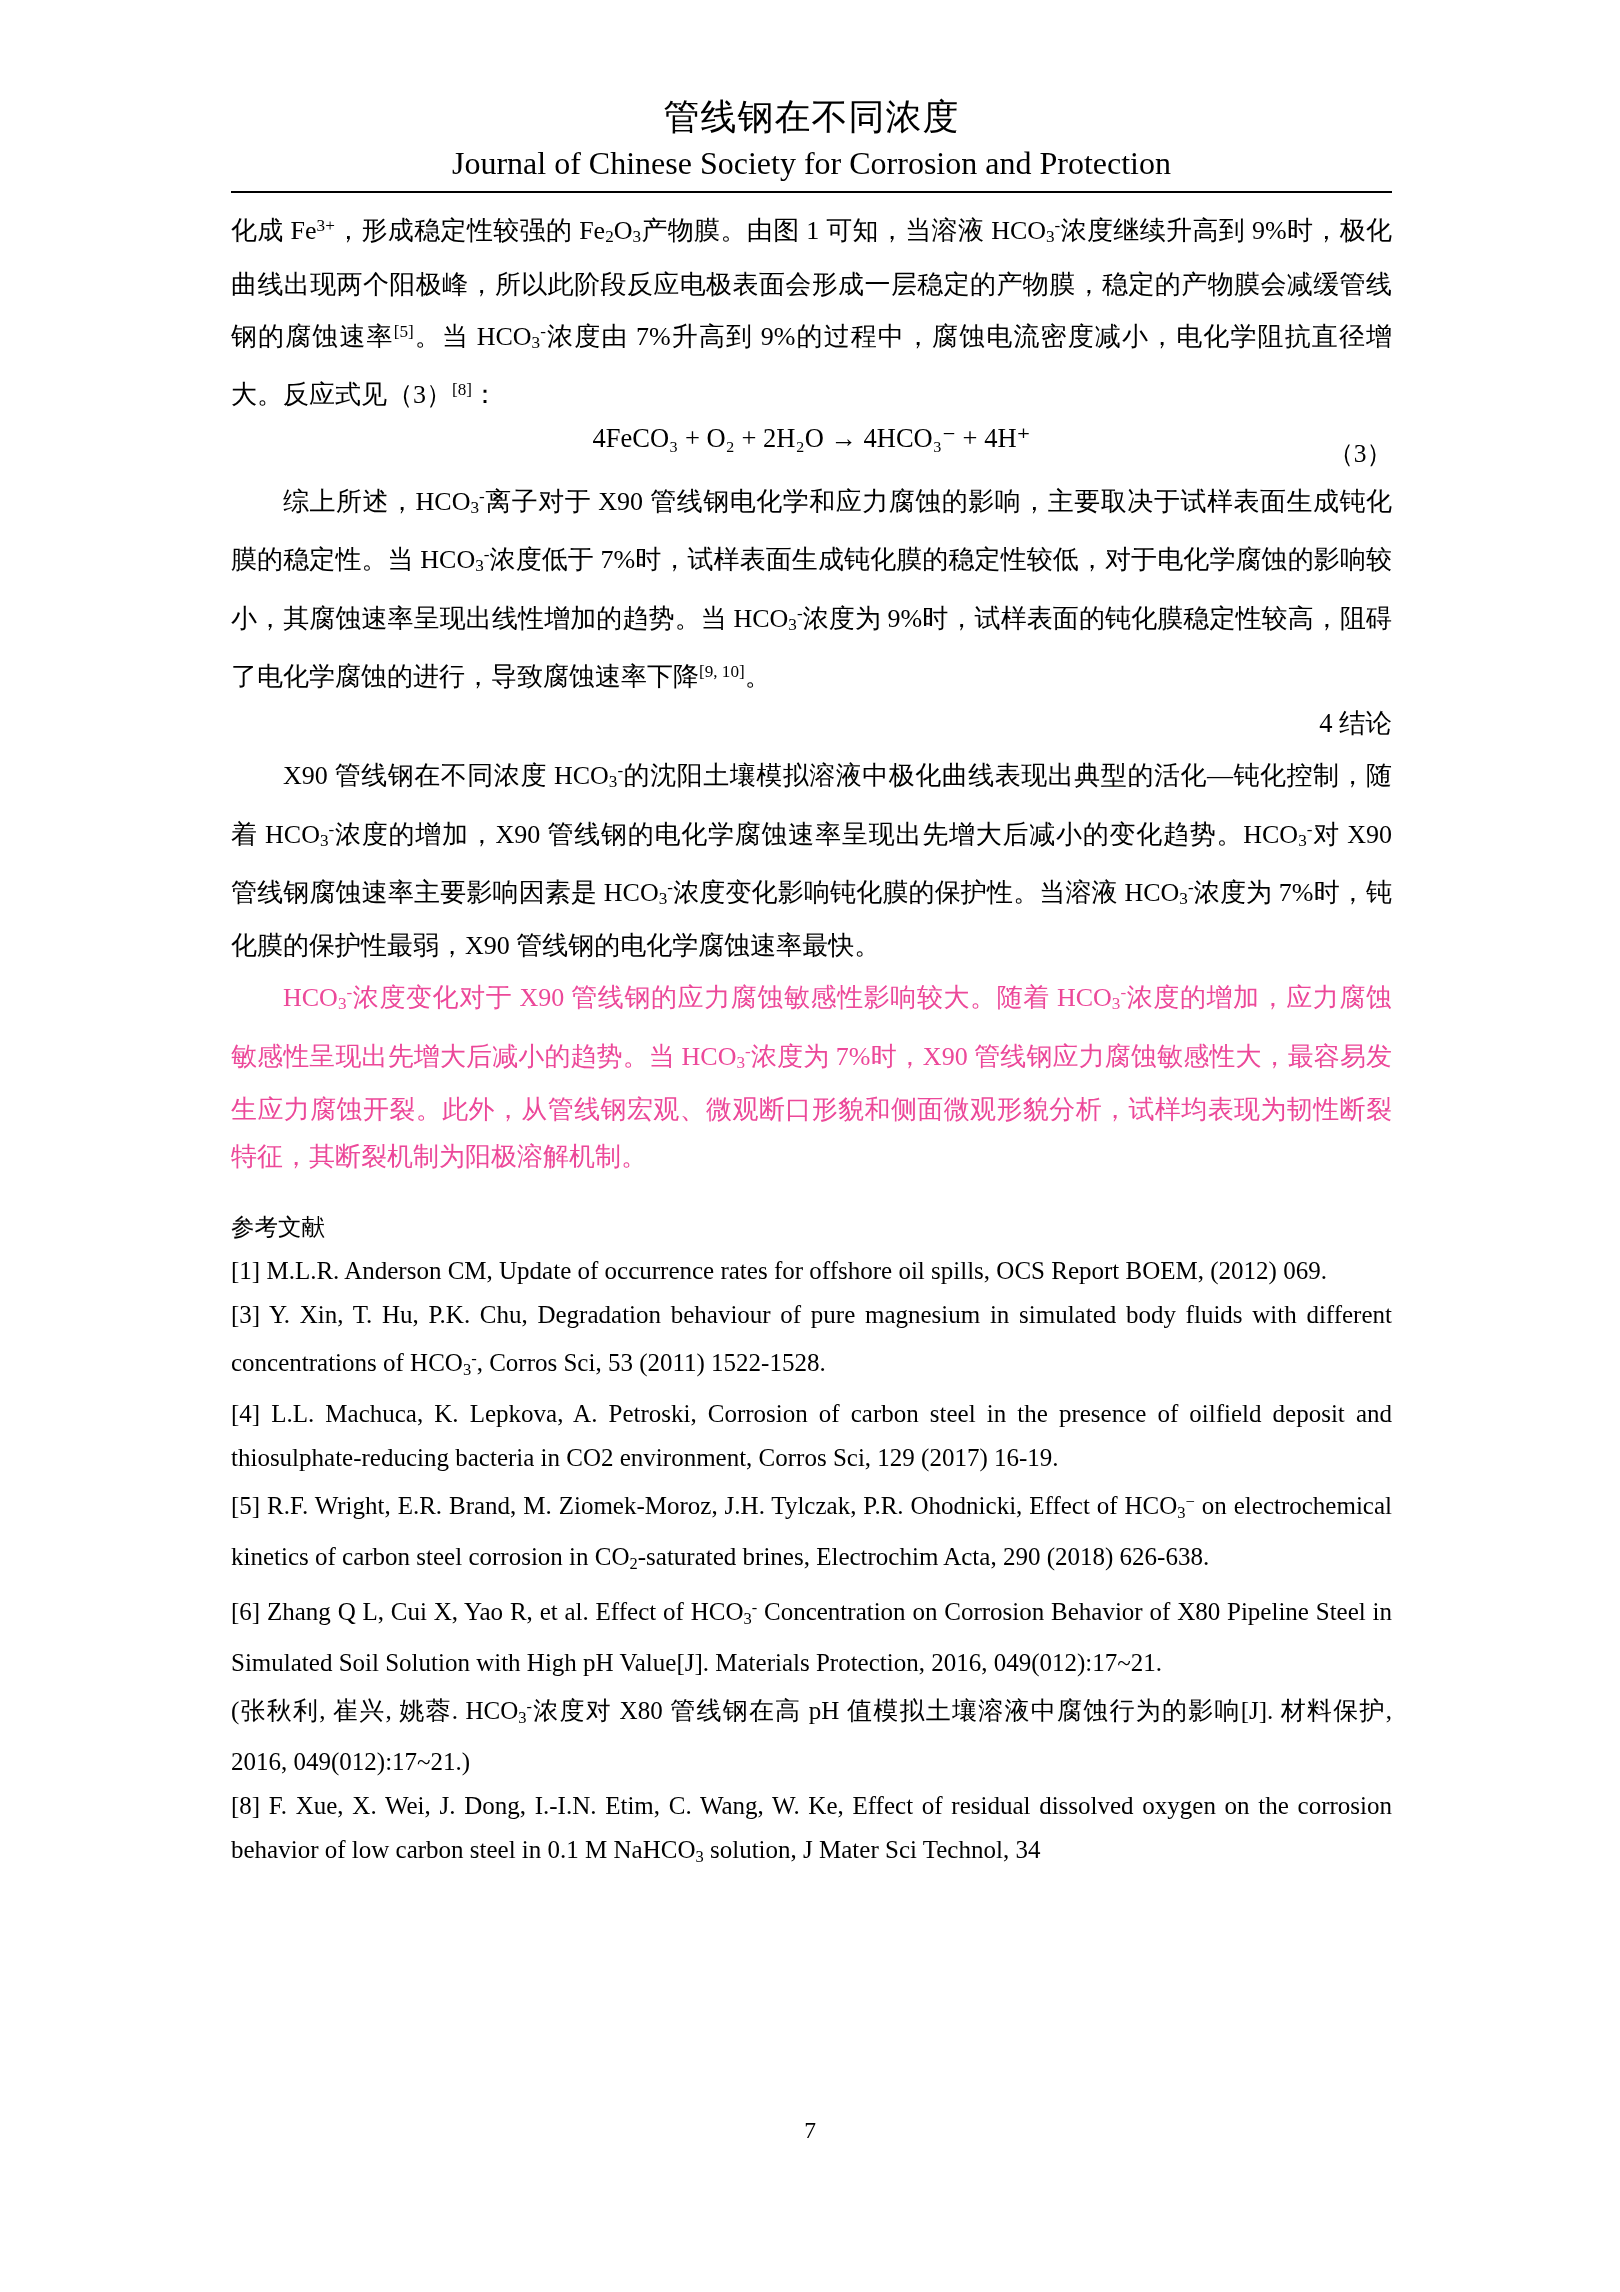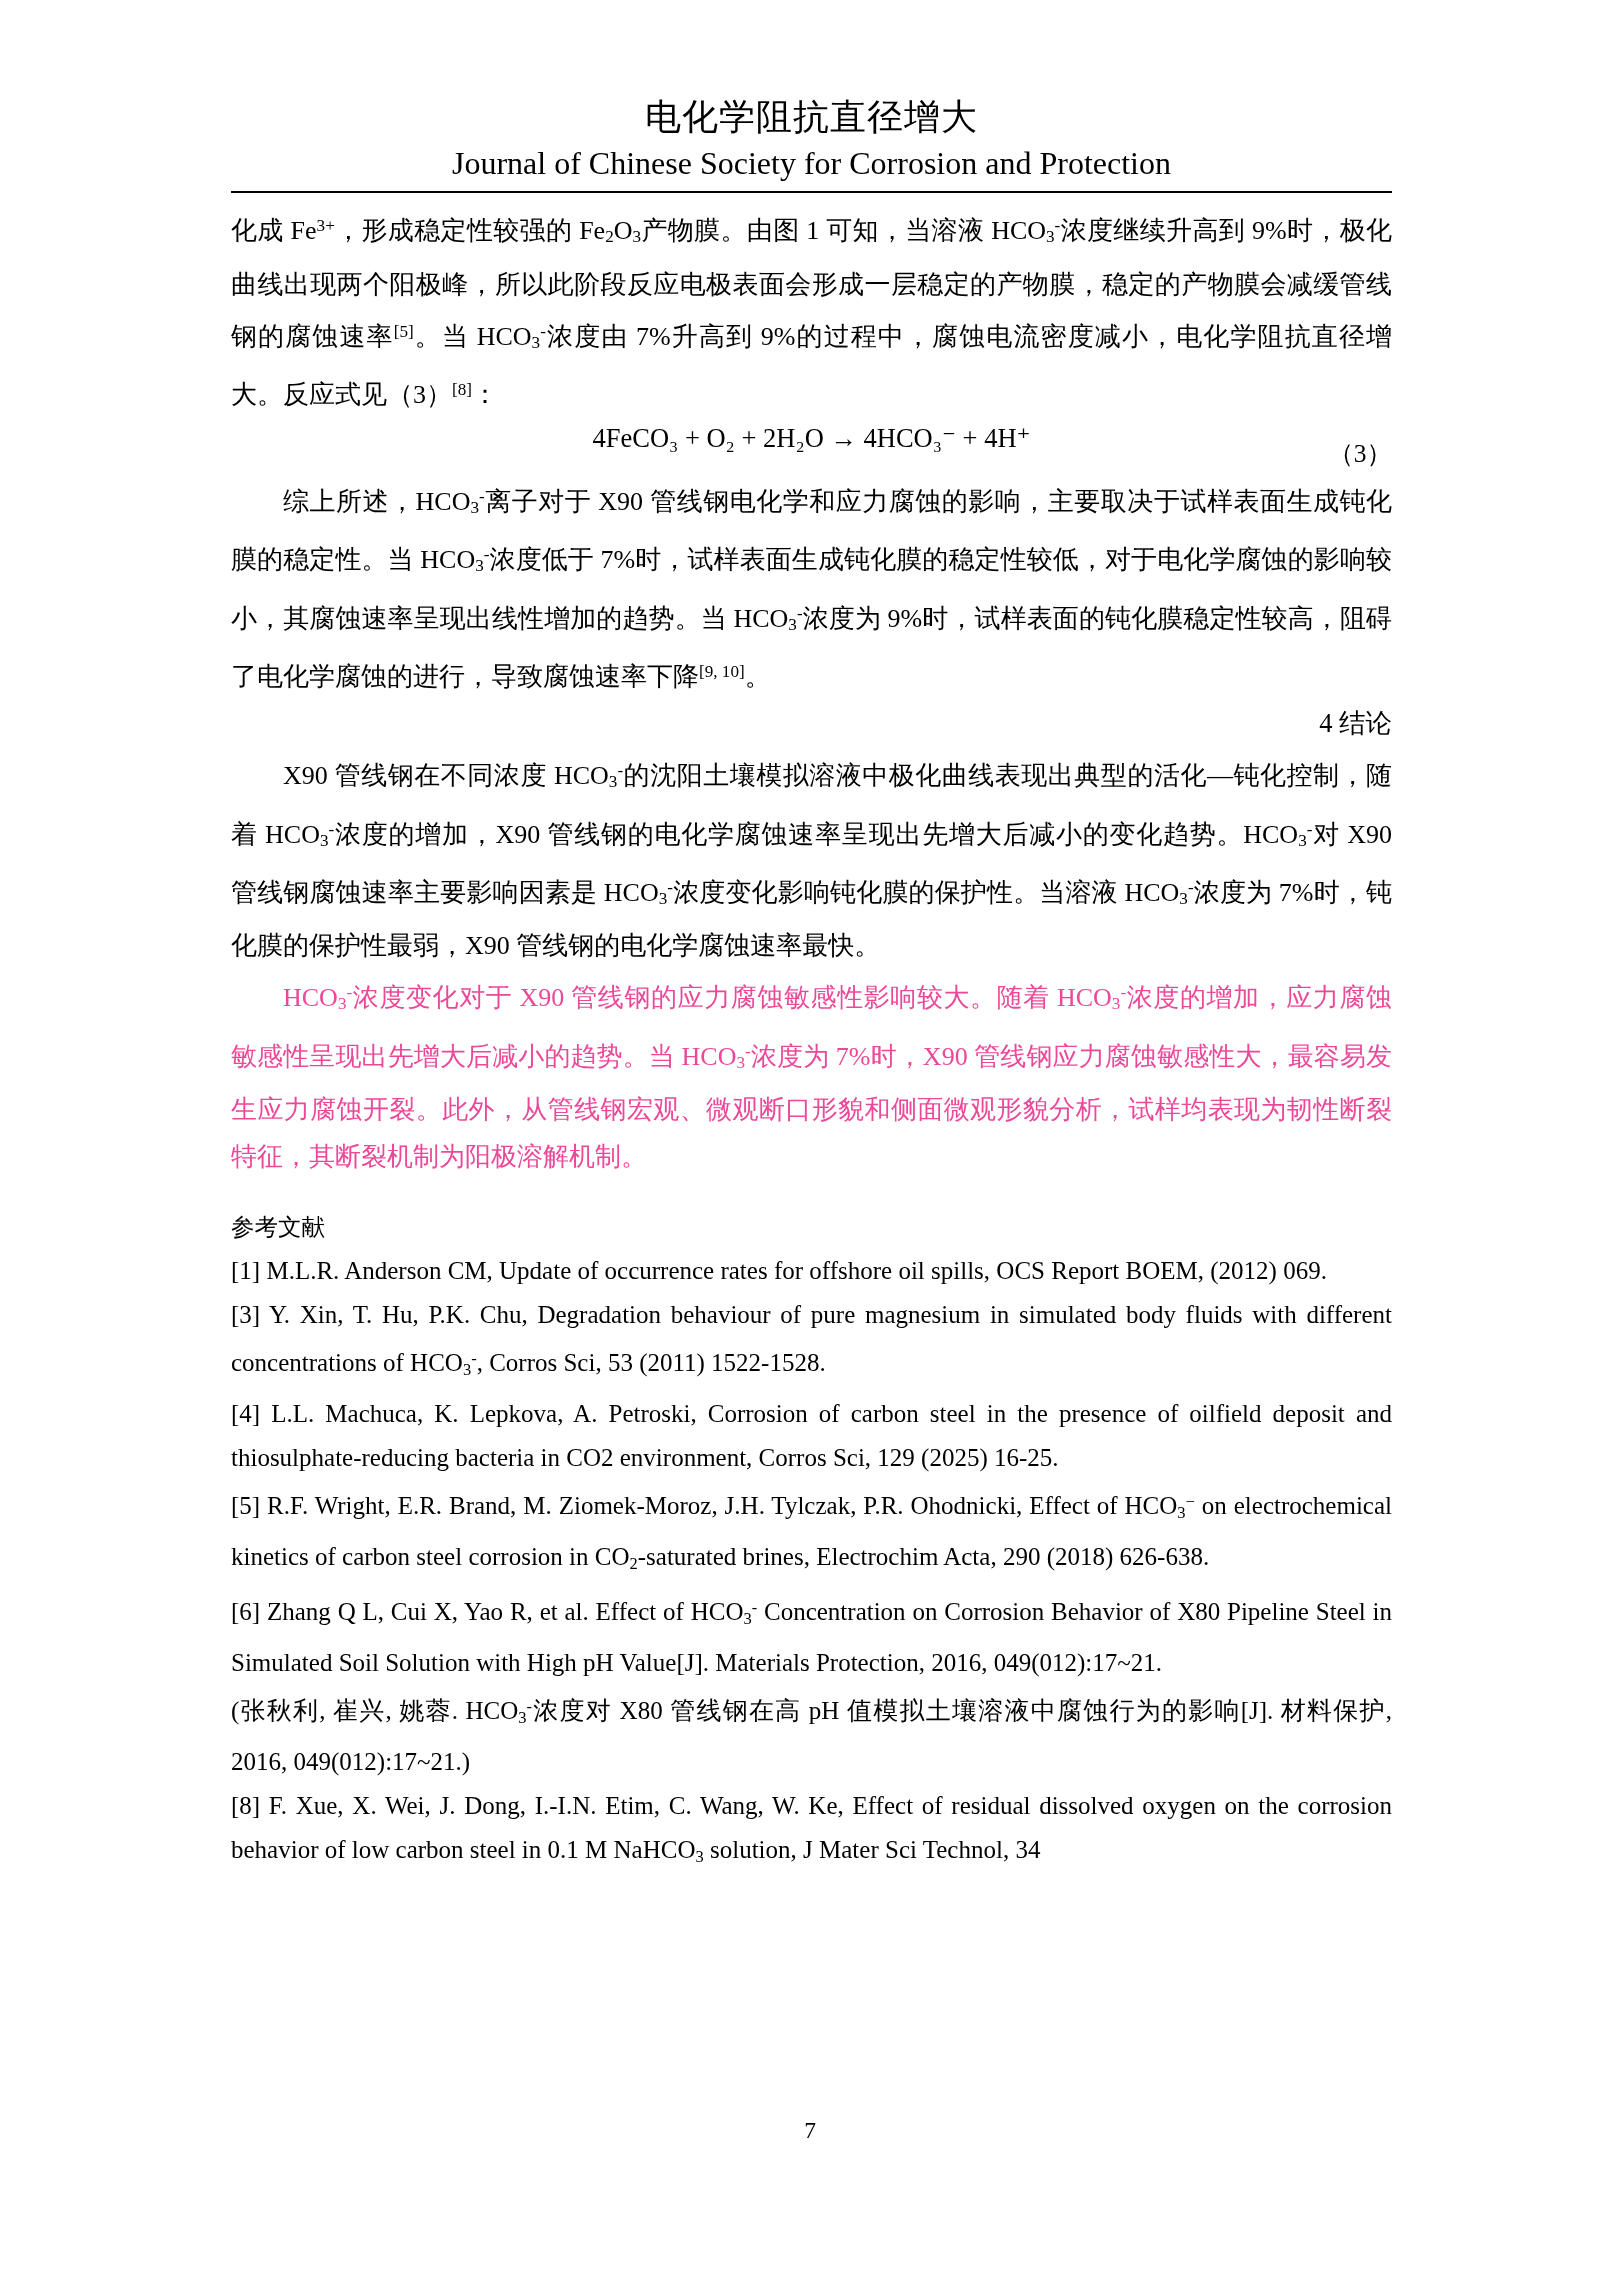--- a/index.html
+++ b/index.html
@@ -130,21 +130,21 @@
   }
 </style>
 </head>
 <body>
 
 <div class="page">
 
   <div class="content">
 
     <div class="masthead">
-      <div class="cn-title">电化学阻抗直径增大</div>
+      <div class="cn-title">管线钢在不同浓度</div>
       <div class="en-title">Journal of Chinese Society for Corrosion and Protection</div>
     </div>
     <hr class="head-rule">
 
     <div class="body-block">
 
       <p class="para"><span>化成 Fe</span><sup>3+</sup><span>，形成稳定性较强的 Fe</span><sub>2</sub><span>O</span><sub>3</sub><span>产物膜。由图 1 可知，当溶液 HCO</span><sub>3</sub><sup>-</sup><span>浓度继续升高到 9%时，极化曲线出现两个阳极峰，所以此阶段反应电极表面会形成一层稳定的产物膜，稳定的产物膜会减缓管线钢的腐蚀速率</span><sup class="sup-ref">[5]</sup><span>。当 HCO</span><sub>3</sub><sup>-</sup><span>浓度由 7%升高到 9%的过程中，腐蚀电流密度减小，电化学阻抗直径增大。反应式见（3）</span><sup class="sup-ref">[8]</sup><span>：</span></p>
 
       <div class="equation-row">
         <span class="equation">4FeCO₃ + O₂ + 2H₂O → 4HCO₃⁻ + 4H⁺</span>
@@ -164,21 +164,21 @@
 
     <div>
 
       <p class="refs-head">参考文献</p>
 
       <p class="ref">[1] M.L.R. Anderson CM, Update of occurrence rates for offshore oil spills, OCS Report BOEM, (2012) 069.</p>
 
 
       <p class="ref"><span>[3] Y. Xin, T. Hu, P.K. Chu, Degradation behaviour of pure magnesium in simulated body fluids with different concentrations of HCO</span><sub>3</sub><sup>-</sup><span>, Corros Sci, 53 (2011) 1522-1528.</span></p>
 
-      <p class="ref">[4] L.L. Machuca, K. Lepkova, A. Petroski, Corrosion of carbon steel in the presence of oilfield deposit and thiosulphate-reducing bacteria in CO2 environment, Corros Sci, 129 (2025) 16-25.</p>
+      <p class="ref">[4] L.L. Machuca, K. Lepkova, A. Petroski, Corrosion of carbon steel in the presence of oilfield deposit and thiosulphate-reducing bacteria in CO2 environment, Corros Sci, 129 (2017) 16-19.</p>
 
       <p class="ref"><span>[5] R.F. Wright, E.R. Brand, M. Ziomek-Moroz, J.H. Tylczak, P.R. Ohodnicki, Effect of HCO</span><sub>3</sub><sup>−</sup><span> on electrochemical kinetics of carbon steel corrosion in CO</span><sub>2</sub><span>-saturated brines, Electrochim Acta, 290 (2018) 626-638.</span></p>
 
       <p class="ref justified"><span>[6] Zhang Q L, Cui X, Yao R, et al. Effect of HCO</span><sub>3</sub><sup>-</sup><span> Concentration on Corrosion Behavior of X80 Pipeline Steel in Simulated Soil Solution with High pH Value[J]. Materials Protection, 2016, 049(012):17~21.</span></p>
 
       <p class="ref"><span>(张秋利, 崔兴, 姚蓉. HCO</span><sub>3</sub><sup>-</sup><span>浓度对 X80 管线钢在高 pH 值模拟土壤溶液中腐蚀行为的影响[J]. 材料保护, 2016, 049(012):17~21.)</span></p>
 
 
       <p class="ref"><span>[8] F. Xue, X. Wei, J. Dong, I.-I.N. Etim, C. Wang, W. Ke, Effect of residual dissolved oxygen on the corrosion behavior of low carbon steel in 0.1 M NaHCO</span><sub>3</sub><span> solution, J Mater Sci Technol, 34</span></p>
 

